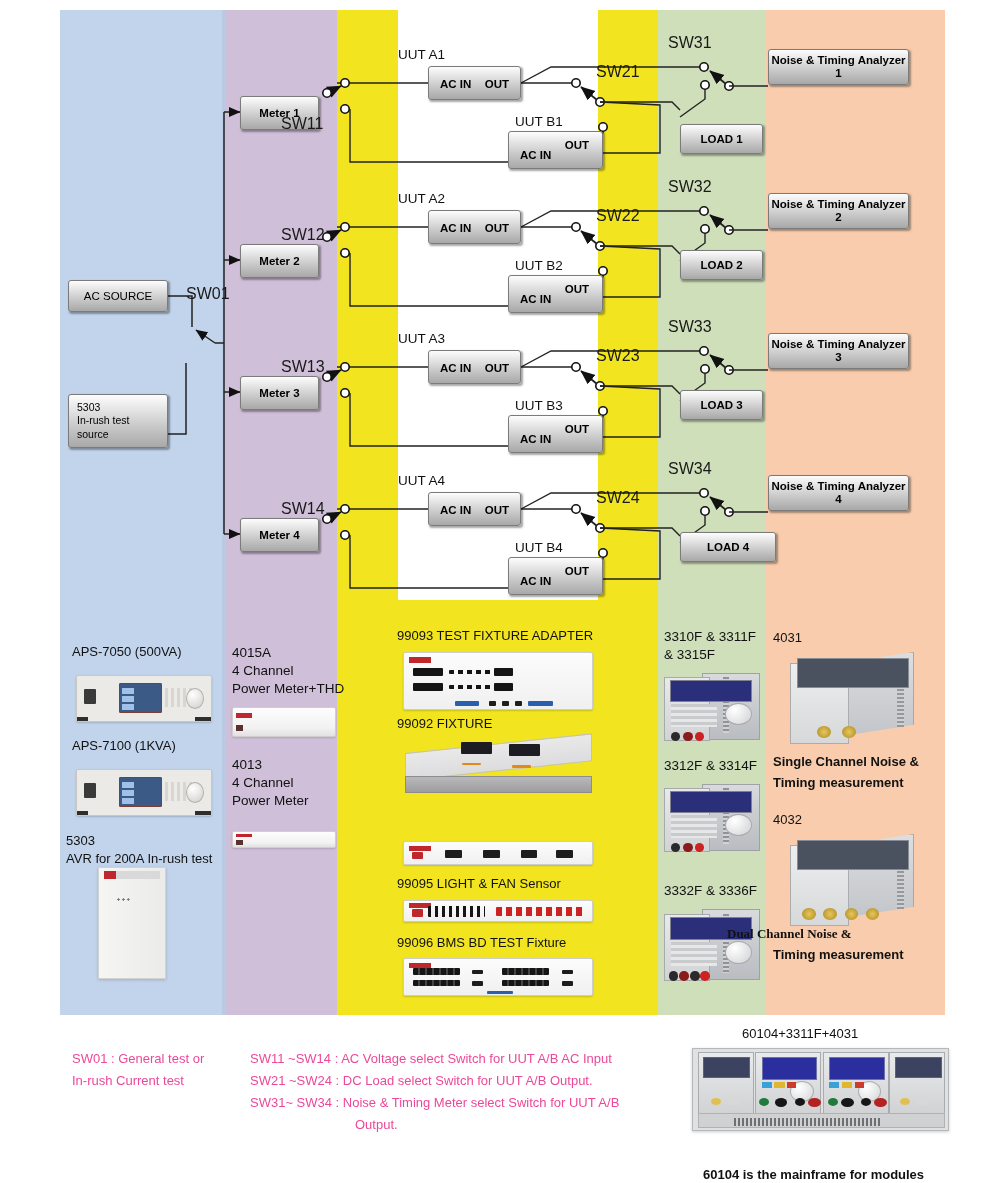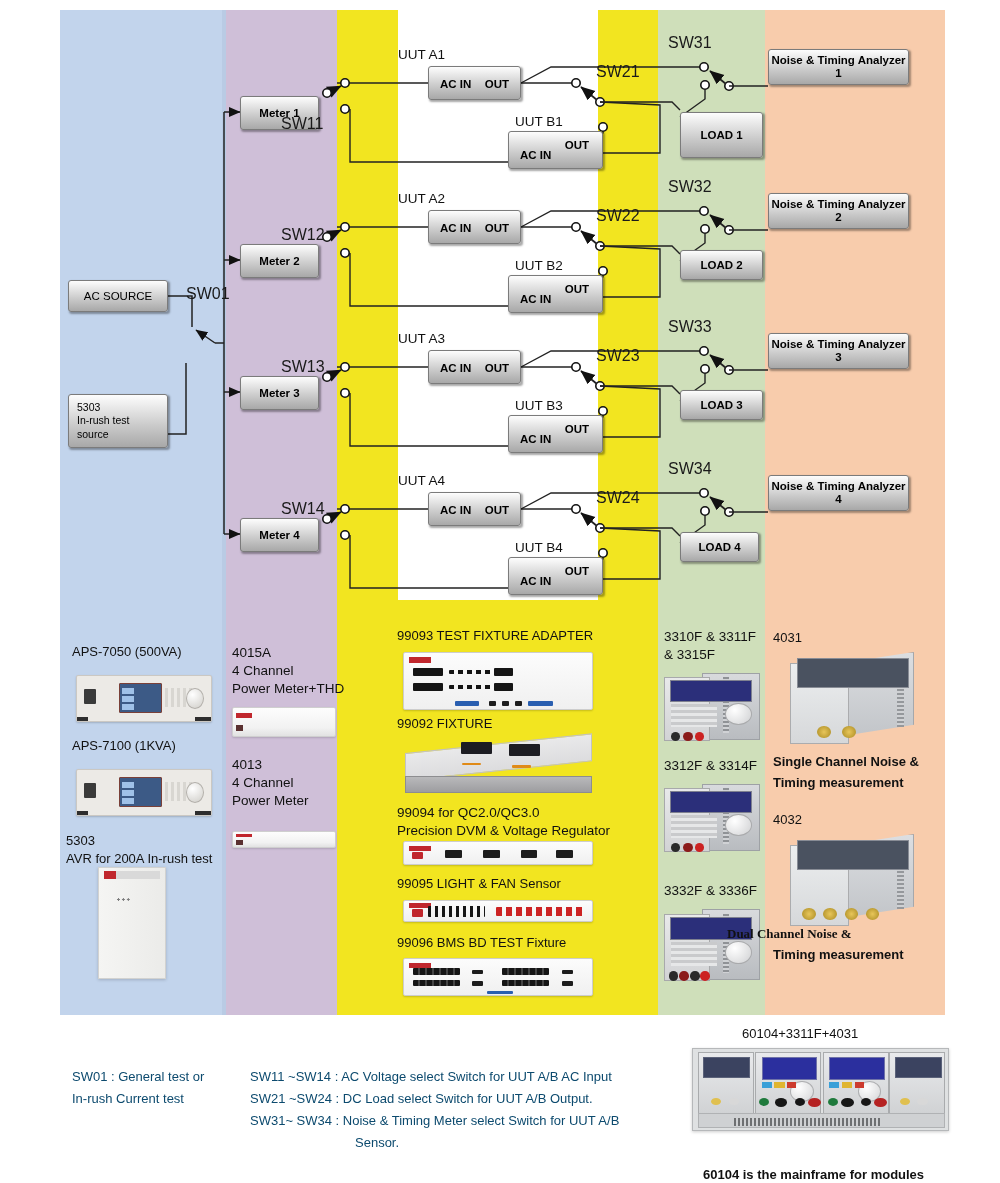--- a/index.html
+++ b/index.html
@@ -97,21 +97,21 @@
   .mframe{background:#dfe1e2;border:1px solid #b6b8ba;box-shadow:0 1px 3px rgba(0,0,0,.2);}
   .mframe .mod{position:absolute;top:4%;height:78%;background:linear-gradient(to bottom,#e9eaec,#cfd1d3);border:1px solid #a9abad;}
   .mframe .scr{position:absolute;background:#2b2f9e;border:1px solid #6f72a8;}
   .mframe .scr.dk{background:#3b4360;border-color:#5b627a;}
   .mframe .knob{position:absolute;border-radius:50%;background:radial-gradient(circle at 35% 30%,#fff,#d4d5d7);border:1px solid #aeafb1;}
   .mframe .base{position:absolute;left:2%;bottom:3%;width:96%;height:15%;background:#cfd1d3;border:1px solid #b0b2b4;}
   .mframe .grill{position:absolute;left:16%;bottom:5.5%;width:58%;height:9%;background:repeating-linear-gradient(to right,#6e7072 0 2px,#cfd1d3 2px 4px);}
   .mframe .term{position:absolute;border-radius:50%;}
 
   
-  .legend{position:absolute;font-size:13px;color:#0c4a6e;line-height:22px;white-space:nowrap;margin-top:18px;}
+  .legend{position:absolute;font-size:13px;color:#ec4899;line-height:22px;white-space:nowrap;}
   .cap{position:absolute;font-size:13px;color:#111;white-space:nowrap;}
   .cap.b{font-weight:bold;}
   .sect{position:absolute;font-size:13.5px;color:#111;line-height:18px;white-space:nowrap;}
 </style>
 </head>
 <body>
 
 <div id="root">
 
   <div class="col col-blue"></div>
@@ -268,21 +268,21 @@
         <span style="position:absolute;left:11px;top:11px;">AC IN</span>
         <span style="position:absolute;right:11px;top:11px;">OUT</span>
       </div>
       <div class="lbl-uut" style="left:515px;top:114px;">UUT B1</div>
       <div class="box" style="left:508px;top:131px;width:95px;height:38px;">
         <span style="position:absolute;left:11px;bottom:7px;">AC IN</span>
         <span style="position:absolute;right:13px;top:7px;">OUT</span>
       </div>
       <div class="lbl-sw" style="left:596px;top:63px;">SW21</div>
       <div class="lbl-sw" style="left:668px;top:34px;">SW31</div>
-      <div class="box" style="left:680px;top:112px;width:83px;height:46px;">LOAD 1</div>
+      <div class="box" style="left:680px;top:124px;width:83px;height:30px;">LOAD 1</div>
       <div class="box" style="left:768px;top:49px;width:141px;height:36px;flex-direction:column;line-height:1.15;">
         <span>Noise &amp; Timing Analyzer</span>
         <span>1</span>
       </div>
       <div class="lbl-uut" style="left:398px;top:191px;">UUT A2</div>
       <div class="box" style="left:428px;top:210px;width:93px;height:34px;">
         <span style="position:absolute;left:11px;top:11px;">AC IN</span>
         <span style="position:absolute;right:11px;top:11px;">OUT</span>
       </div>
       <div class="lbl-uut" style="left:515px;top:258px;">UUT B2</div>
@@ -319,21 +319,21 @@
         <span style="position:absolute;left:11px;top:11px;">AC IN</span>
         <span style="position:absolute;right:11px;top:11px;">OUT</span>
       </div>
       <div class="lbl-uut" style="left:515px;top:540px;">UUT B4</div>
       <div class="box" style="left:508px;top:557px;width:95px;height:38px;">
         <span style="position:absolute;left:11px;bottom:7px;">AC IN</span>
         <span style="position:absolute;right:13px;top:7px;">OUT</span>
       </div>
       <div class="lbl-sw" style="left:596px;top:489px;">SW24</div>
       <div class="lbl-sw" style="left:668px;top:460px;">SW34</div>
-      <div class="box" style="left:680px;top:532px;width:79px;height:30px;">LOAD 4</div>
+      <div class="box" style="left:680px;top:532px;width:96px;height:30px;">LOAD 4</div>
       <div class="box" style="left:768px;top:475px;width:141px;height:36px;flex-direction:column;line-height:1.15;">
         <span>Noise &amp; Timing Analyzer</span>
         <span>4</span>
       </div>
     </div>
 
   <div class="cap" style="left:72px;top:644px;">APS-7050 (500VA)</div>
   <div class="photo aps" style="left:76px;top:675px;width:136px;height:47px;">
     <div class="sw"></div>
       <div class="scr">
@@ -405,24 +405,20 @@
   <div class="cap" style="left:397px;top:716px;">99092 FIXTURE</div>
   <div class="photo fix3d" style="left:405px;top:739px;width:185px;height:54px;">
     <div class="face"></div>
     <div class="side"></div>
     <div class="conn" style="left:30%;top:6%;width:17%;height:22%;"></div>
     <div class="conn" style="left:56%;top:10%;width:17%;height:22%;"></div>
     <div class="org" style="left:31%;top:44%;width:10%;height:5%;"></div>
     <div class="org" style="left:58%;top:48%;width:10%;height:5%;"></div>
   </div>
 
-  <div class="sect" style="left:397px;top:804px;">
-    <div>99094  for QC2.0/QC3.0</div>
-    <div>Precision DVM &amp; Voltage Regulator</div>
-  </div>
   <div class="photo board" style="left:403px;top:841px;width:190px;height:24px;">
     <div class="bar" style="top:16%;height:26%;"></div>
     <div class="blk" style="left:4%;top:44%;width:6%;height:34%;background:#c0272d;"></div>
     <div class="blk" style="left:22%;top:38%;width:9%;height:34%;"></div>
     <div class="blk" style="left:42%;top:38%;width:9%;height:34%;"></div>
     <div class="blk" style="left:62%;top:38%;width:9%;height:34%;"></div>
     <div class="blk" style="left:81%;top:38%;width:9%;height:34%;"></div>
   </div>
 
   <div class="cap" style="left:397px;top:876px;">99095 LIGHT &amp; FAN Sensor</div>
@@ -521,21 +517,21 @@
   <div class="cap b" style="left:773px;top:947px;">Timing measurement</div>
 
   <div class="legend" style="left:72px;top:1048px;">
     <div>SW01 : General test or</div>
     <div>In-rush Current test</div>
   </div>
   <div class="legend" style="left:250px;top:1048px;">
     <div>SW11 ~SW14 : AC Voltage select Switch for UUT A/B AC Input</div>
     <div>SW21 ~SW24 : DC Load select Switch for UUT A/B Output.</div>
     <div>SW31~ SW34 : Noise &amp; Timing Meter select Switch for UUT A/B</div>
-    <div style="padding-left:105px;">Sensor.</div>
+    <div style="padding-left:105px;">Output.</div>
   </div>
 
   <div class="cap" style="left:742px;top:1026px;">60104+3311F+4031</div>
   <div class="photo mframe" style="left:692px;top:1048px;width:257px;height:83px;">
     <div class="mod" style="left:2%;width:21%;">
         <div class="scr dk" style="left:8%;top:6%;width:84%;height:30%;"></div>
       </div>
     <div class="mod" style="left:24.5%;width:25%;">
       <div class="scr" style="left:8%;top:6%;width:84%;height:33%;"></div>
       <div class="knob" style="right:10%;top:44%;width:34%;height:30%;"></div>

